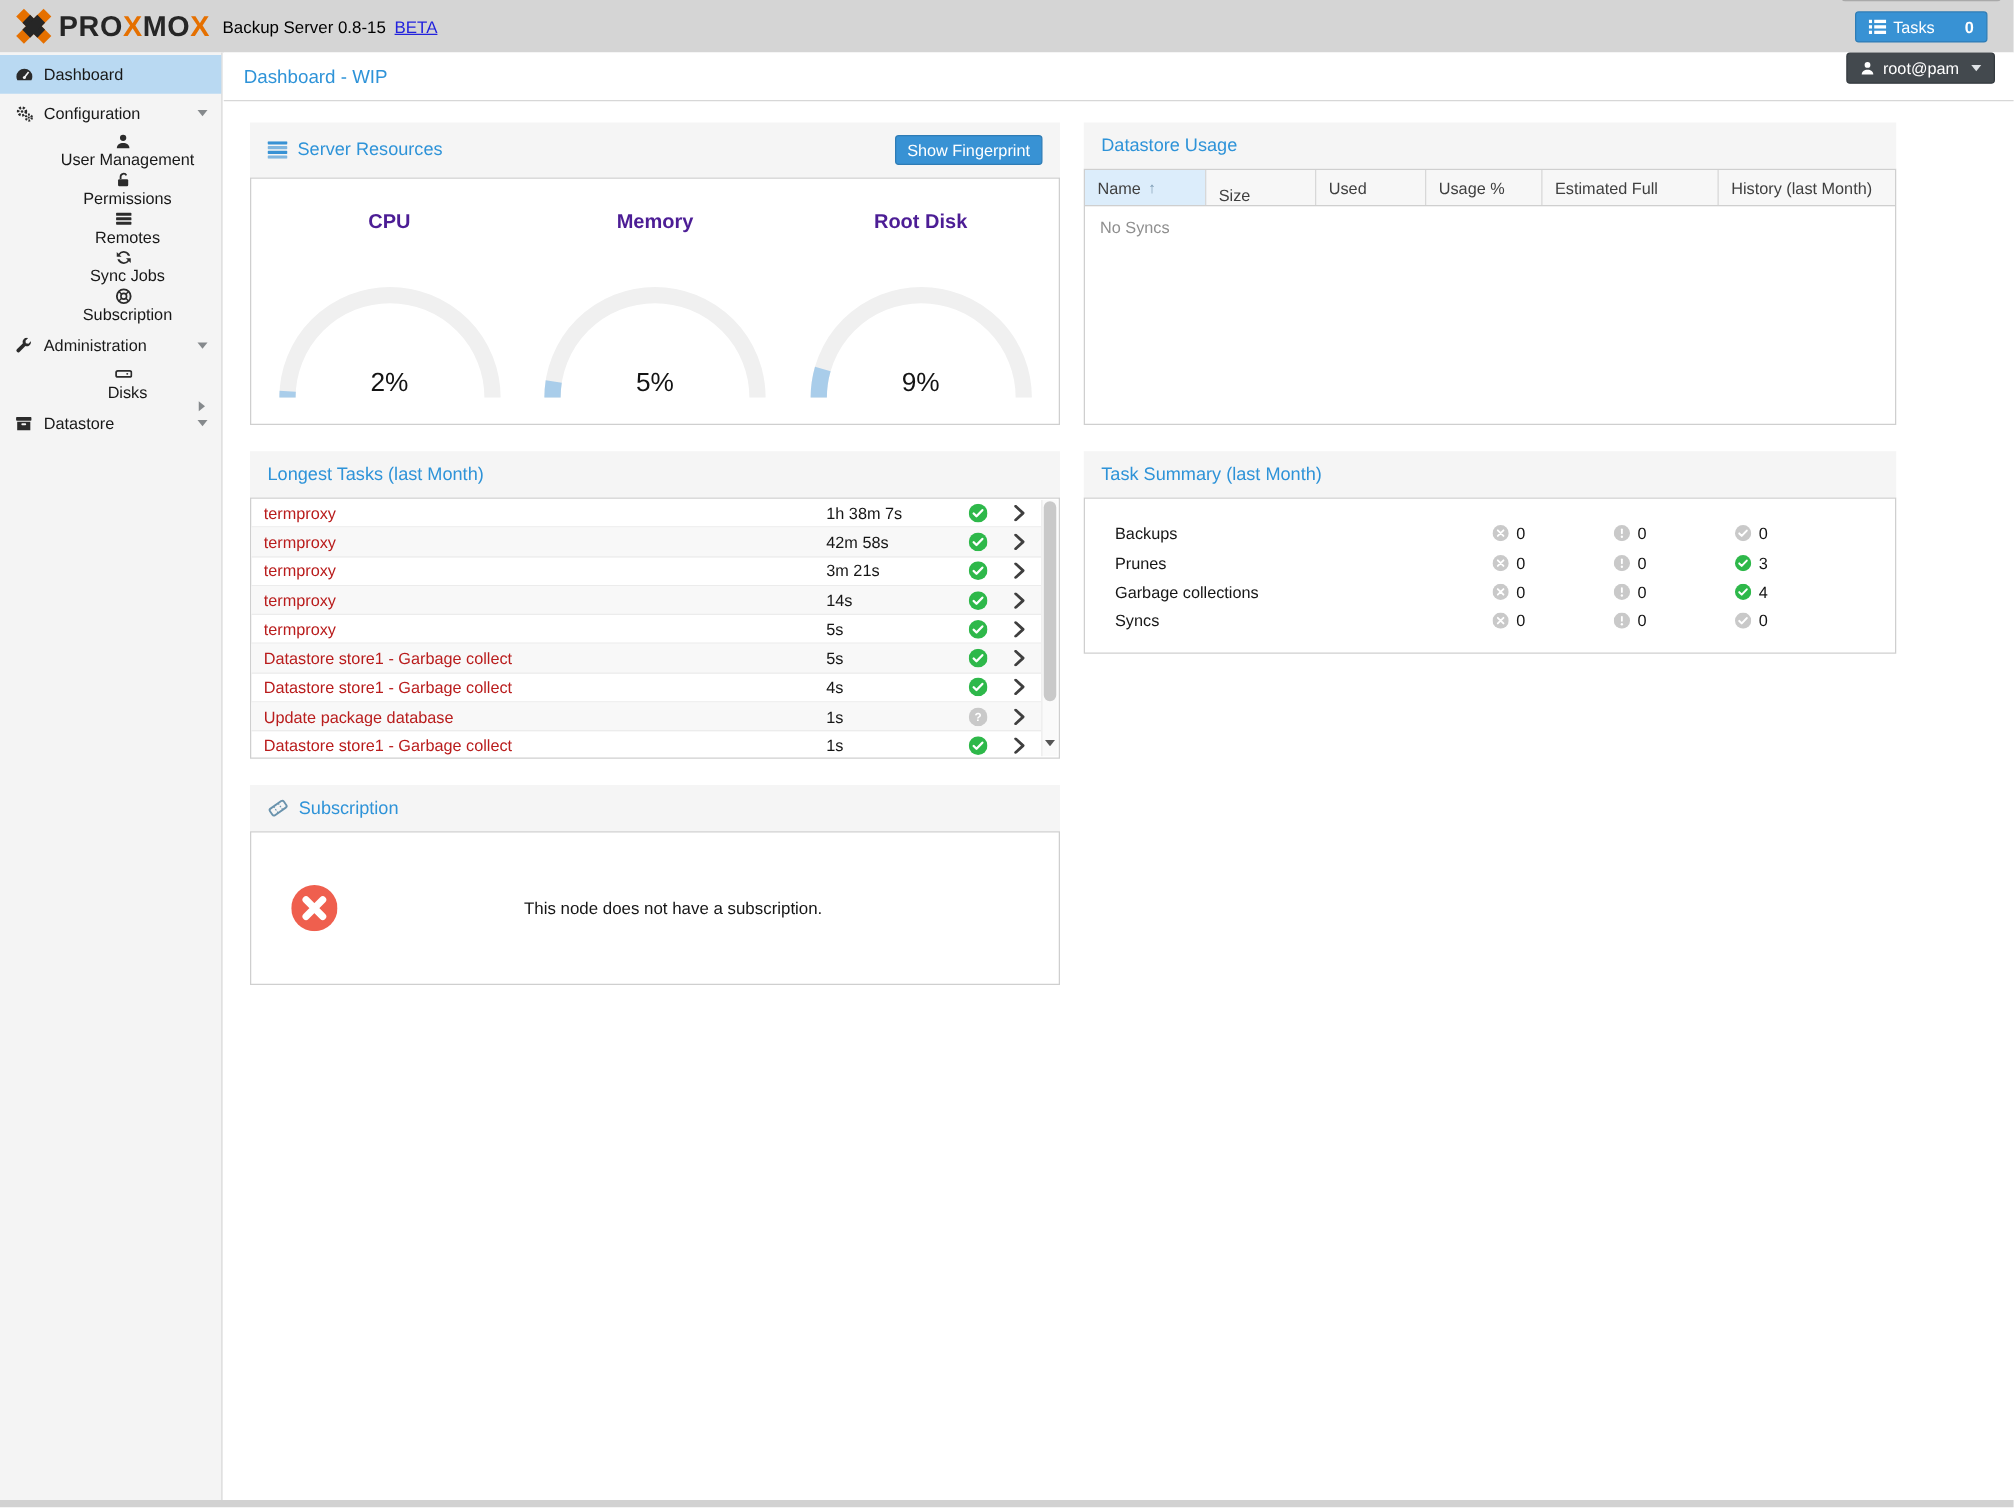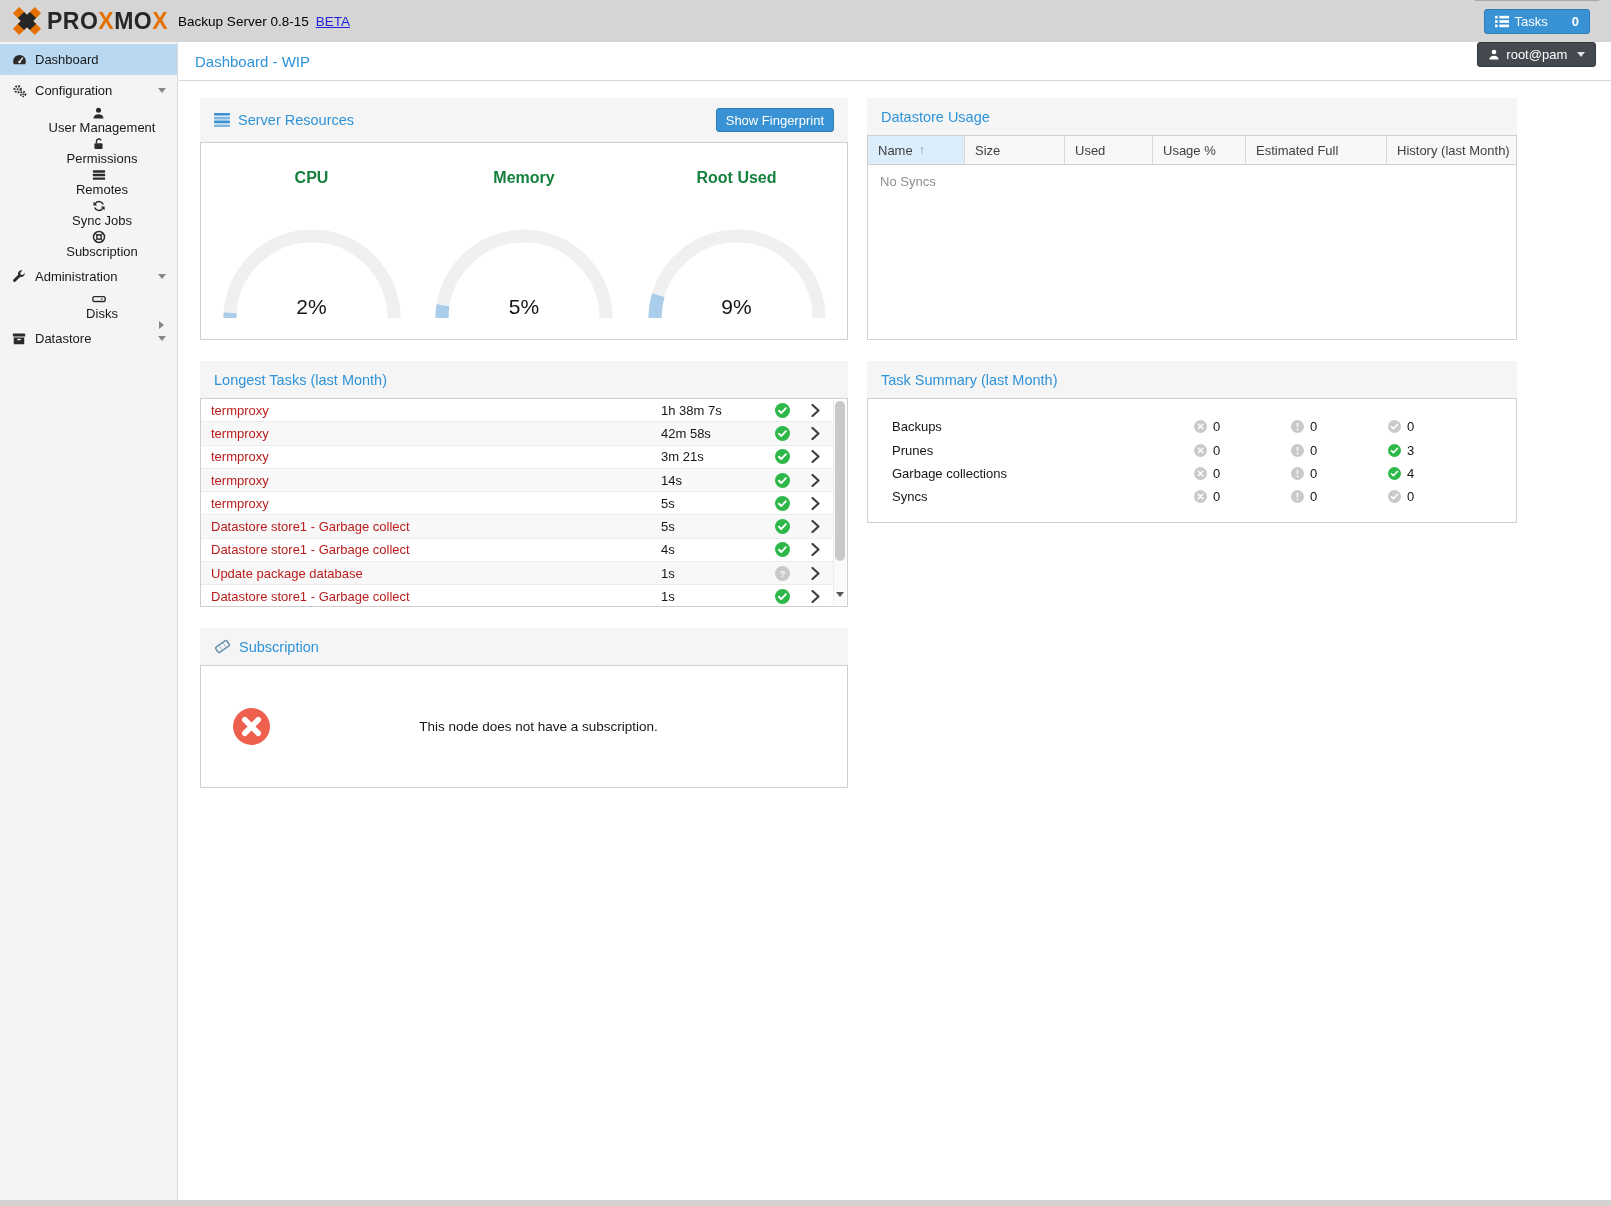--- a/index.html
+++ b/index.html
@@ -42,30 +42,30 @@
   .panel{display:flex;flex-direction:column;}
   .panel-header{background:#f5f5f5;display:flex;align-items:center;padding:0 14px;color:#2e93d8;font-size:14.5px;height:37px;flex:0 0 auto;gap:8px;}
   .panel-body{border:1px solid #cfcfcf;background:#fff;flex:1 1 auto;position:relative;overflow:hidden;}
   .h242{height:242px;} .h246{height:246px;} .h241{height:241px;} .h162{height:162px;} .h160{height:160px;}
   .hdr44{height:44px;}
 
   
   .btn-fp{margin-left:auto;background:#3892d4;border:1px solid #2e7cb5;color:#fff;font-size:13px;height:24px;padding:0 9px;border-radius:3px;cursor:pointer;}
   .sr-body{display:flex;justify-content:space-evenly;}
   .gauge{width:204px;display:flex;flex-direction:column;align-items:center;}
-  .gauge-title{font-weight:bold;font-size:16px;color:#15803d;margin-top:26px;text-align:center;}
+  .gauge-title{font-weight:bold;font-size:16px;color:#4c1d95;margin-top:26px;text-align:center;}
   .gauge-wrap{position:relative;margin-top:34px;width:190px;height:100px;}
   .gauge-value{position:absolute;left:0;right:0;bottom:2px;text-align:center;font-size:21px;color:#141414;}
 
   
   .du-head{display:flex;height:29px;border-bottom:1px solid #cfcfcf;background:#f7f7f7;}
   .du-cell{display:flex;align-items:center;padding-left:10px;border-right:1px solid #d8d8d8;color:#3f3f3f;cursor:pointer;}
   .du-cell:last-child{border-right:none;}
   .du-name{width:97px;background:#dcedfb;gap:6px;}
-  .du-size{width:100px;} .du-used{width:88px;} .du-pct{width:93px;} .du-est{width:141px;} .du-hist{flex:1;}
+  .du-size{width:88px;align-items:flex-end;} .du-used{width:88px;} .du-pct{width:93px;} .du-est{width:141px;} .du-hist{flex:1;}
   .sort-arrow{color:#7f9db5;font-size:12px;}
   .empty-text{padding:9px 12px;color:#8f8f8f;}
 
   
   .lt-rows{margin-right:14px;}
   .lt-row{height:23.3px;display:flex;align-items:center;border-bottom:1px solid #ececec;cursor:pointer;}
   .lt-row:nth-child(even){background:#f8f8f8;}
   .lt-name{flex:1;padding-left:10px;color:#b91c1c;white-space:nowrap;overflow:hidden;}
   .lt-dur{width:106px;color:#161616;}
   .lt-status{width:30px;display:flex;justify-content:center;align-items:center;}
@@ -314,21 +314,21 @@
           <div class="gauge-title">Memory</div>
           <div class="gauge-wrap">
             <svg width="190" height="100" viewBox="0 0 190 100">
               <path d="M13 97 A 82 82 0 0 1 177 97" fill="none" stroke="#f0f0f0" stroke-width="13"></path>
               <path d="M13 97 A 82 82 0 0 1 177 97" fill="none" stroke="#a9cdea" stroke-width="13" stroke-dasharray="12.879507446289063 262.59014892578125"></path>
             </svg>
             <div class="gauge-value">5%</div>
           </div>
         </div>
         <div class="gauge">
-          <div class="gauge-title">Root Used</div>
+          <div class="gauge-title">Root Disk</div>
           <div class="gauge-wrap">
             <svg width="190" height="100" viewBox="0 0 190 100">
               <path d="M13 97 A 82 82 0 0 1 177 97" fill="none" stroke="#f0f0f0" stroke-width="13"></path>
               <path d="M13 97 A 82 82 0 0 1 177 97" fill="none" stroke="#a9cdea" stroke-width="13" stroke-dasharray="23.183113403320313 262.59014892578125"></path>
             </svg>
             <div class="gauge-value">9%</div>
           </div>
         </div>
       </div>
     </div>

